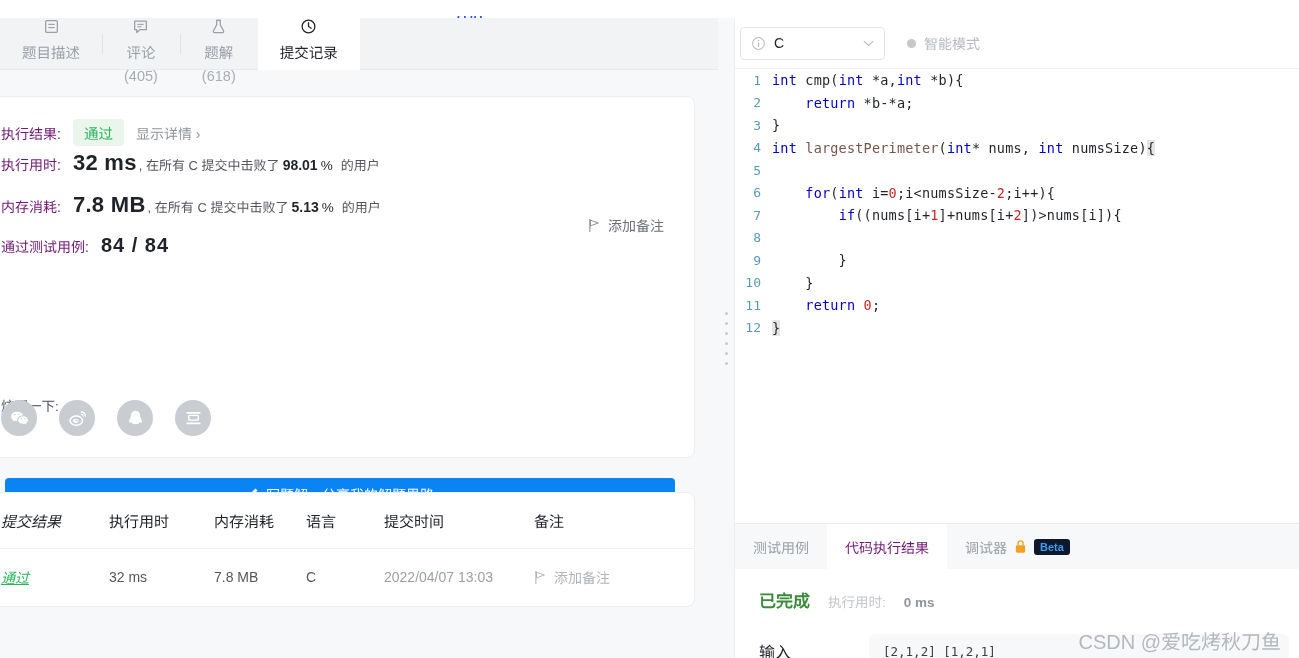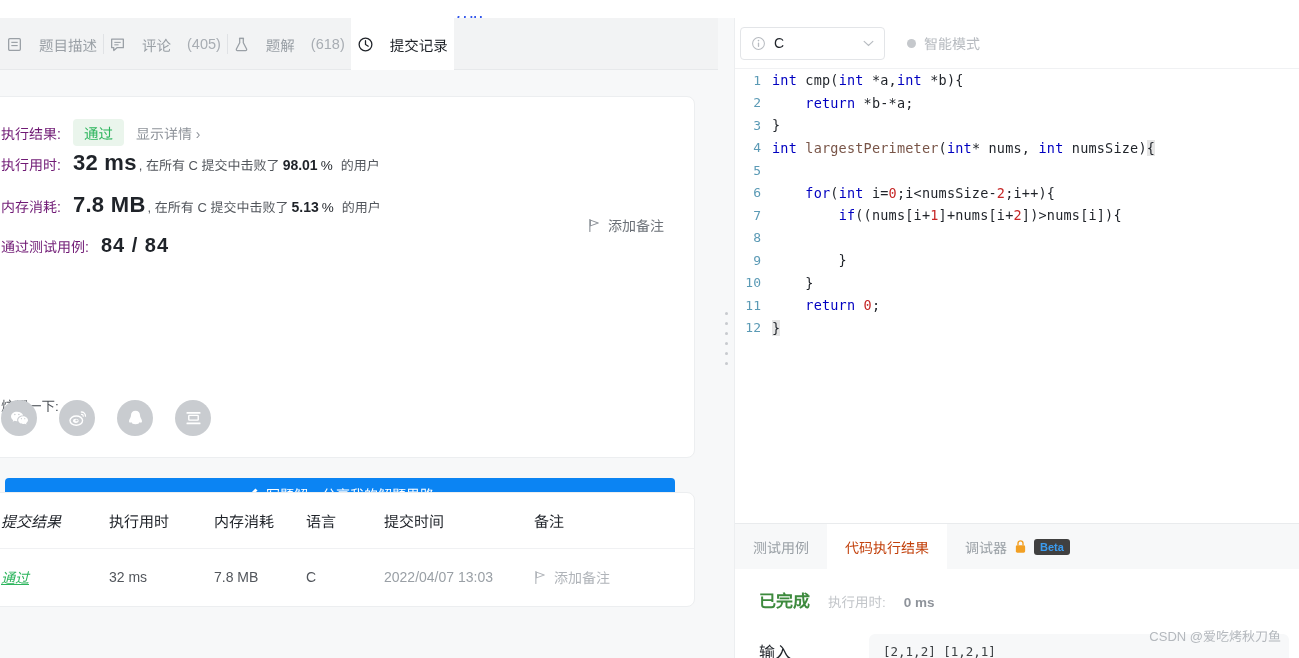--- a/index.html
+++ b/index.html
@@ -26,24 +26,24 @@
   .left-panel {
     position: absolute; left: 0; top: 18px; width: 718px; height: 640px;
     background: #f7f8f9; overflow: hidden;
   }
   .tabbar {
     position: absolute; left: 0; top: 0; width: 718px; height: 52px;
     background: #f2f3f4; border-bottom: 1px solid #e7e9eb;
     display: flex; align-items: stretch;
   }
   .tab {
-    display: flex; align-items: center; gap: 16px;
-    padding: 0 6px; height: 52px;
+    display: flex; align-items: center; gap: 6px;
+    padding: 0 22px; height: 52px;
     font-size: 14.5px; color: #9aa0a6; white-space: nowrap;
-    position: relative; cursor: pointer;
+    position: relative; cursor: pointer; flex-direction: column;
   }
   .tab + .tab::before {
     content: ""; position: absolute; left: 0; top: 16px;
     width: 1px; height: 20px; background: #e0e2e5;
   }
   .tab.active {
     background: #ffffff; color: #1f2329; font-weight: 500;
   }
   .tab.active::before { display: none; }
   .tab .tcount { color: #a8adb3; font-weight: 400; }
@@ -165,45 +165,45 @@
   
   .console {
     position: absolute; left: 0; top: 505px; width: 565px; height: 153px;
     background: #f7f8f9; border-top: 1px solid #e9ebed;
   }
   .console-tabs { display: flex; align-items: stretch; height: 45px; }
   .ctab {
     display: flex; align-items: center; gap: 7px; padding: 0 18px; height: 45px;
     font-size: 14px; color: #9aa0a6; cursor: pointer;
   }
-  .ctab.active { background: #ffffff; color: #c2410c; font-weight: 500; }
+  .ctab.active { background: #ffffff; color: #701a75; font-weight: 500; }
   .lock-ic { width: 13px; height: 15px; display: block; }
   .beta-badge {
-    background: #404040; color: #3b9cf0; font-size: 11px;
+    background: #0f172a; color: #3b9cf0; font-size: 11px;
     padding: 2px 6px; border-radius: 3px; font-weight: 600;
   }
   .console-body {
     position: absolute; left: 0; top: 45px; width: 565px; height: 108px;
     background: #ffffff; padding: 18px 0 0 24px;
   }
   .done-row { display: flex; align-items: baseline; gap: 18px; }
   .done-txt { font-size: 17px; font-weight: 600; color: #3d8a3d; }
   .runtime-lbl { font-size: 13.5px; color: #c3c6ca; }
   .runtime-val { font-size: 13.5px; color: #8f949b; font-weight: 700; }
   .input-row { display: flex; align-items: flex-start; margin-top: 22px; }
   .input-lbl { font-size: 16px; color: #1f2329; width: 110px; flex: none; padding-top: 5px; }
   .input-box {
     width: 420px; min-height: 48px; background: #f7f8f9; border-radius: 6px;
     padding: 9px 14px; font-size: 12.5px; color: #3c4043;
     font-family: "DejaVu Sans Mono", "Liberation Mono", monospace; line-height: 18px;
   }
 
   .watermark {
     position: absolute; right: 18px; top: 626px;
-    font-size: 13px; color: #b4b8bd; white-space: nowrap;
+    font-size: 20px; color: #b4b8bd; white-space: nowrap;
   }
 </style>
 </head>
 <body>
 
 <div id="root">
 
   <div class="top-strip">
     <div class="top-frag">力扣</div>
   </div>

